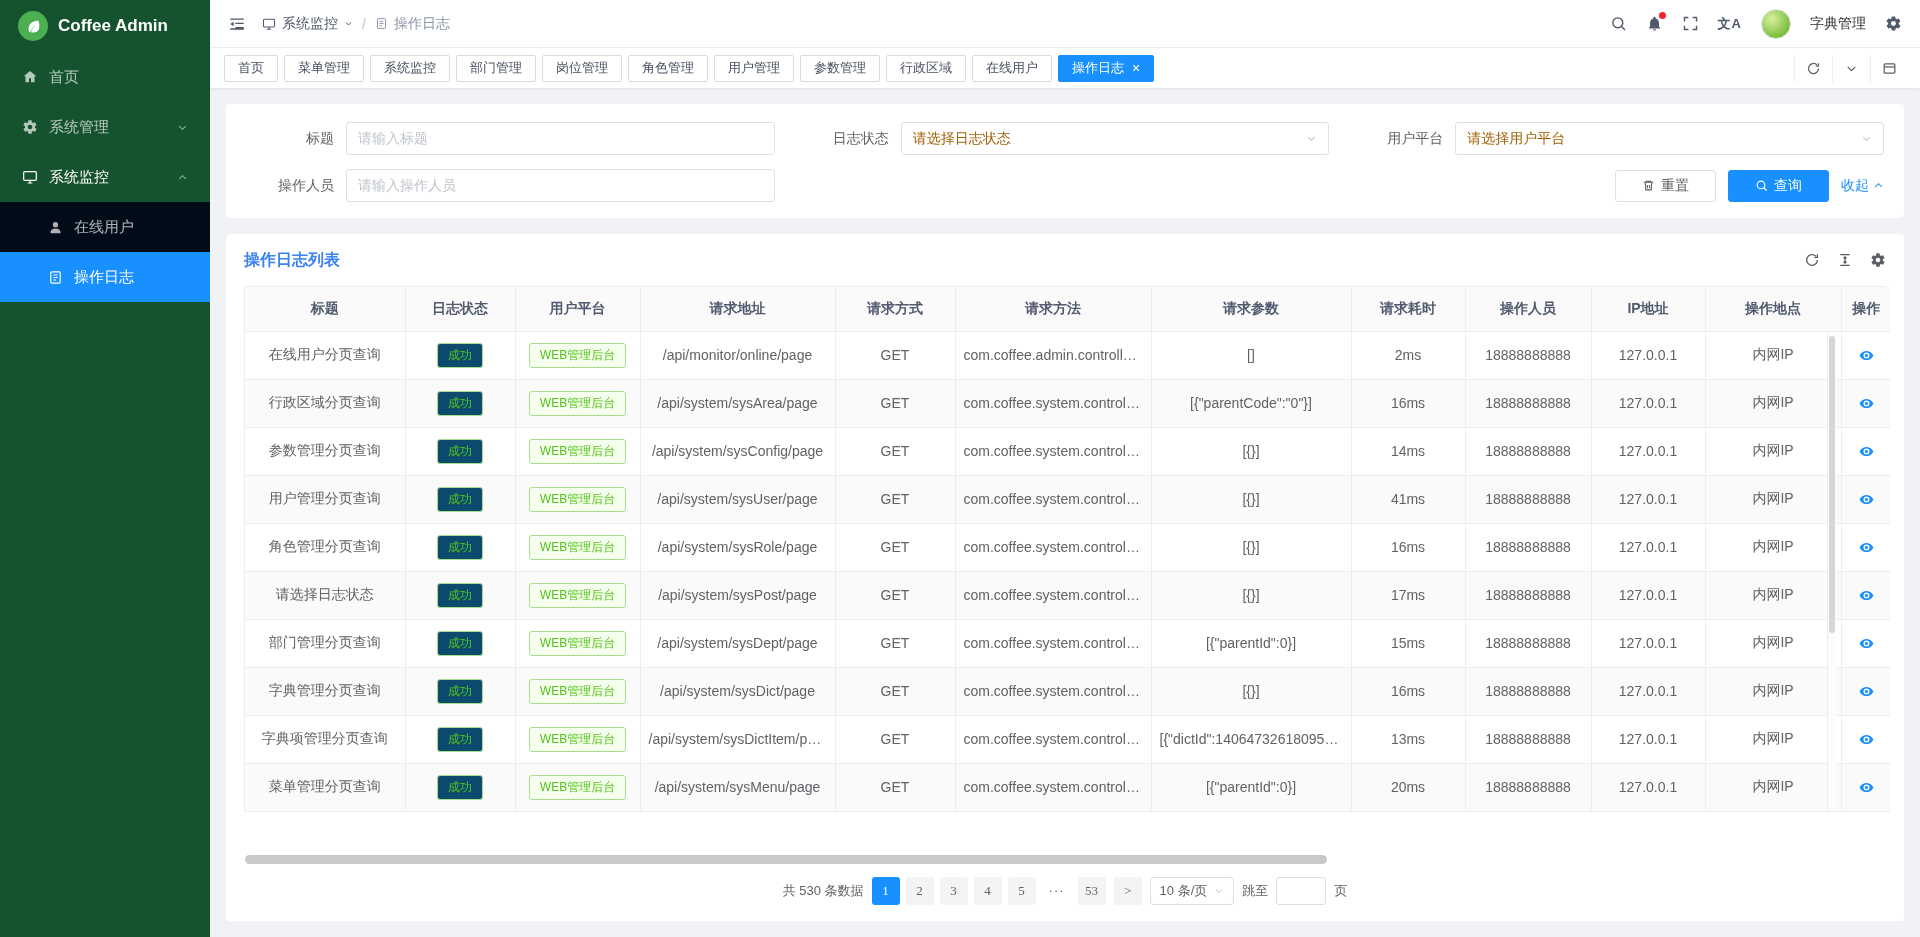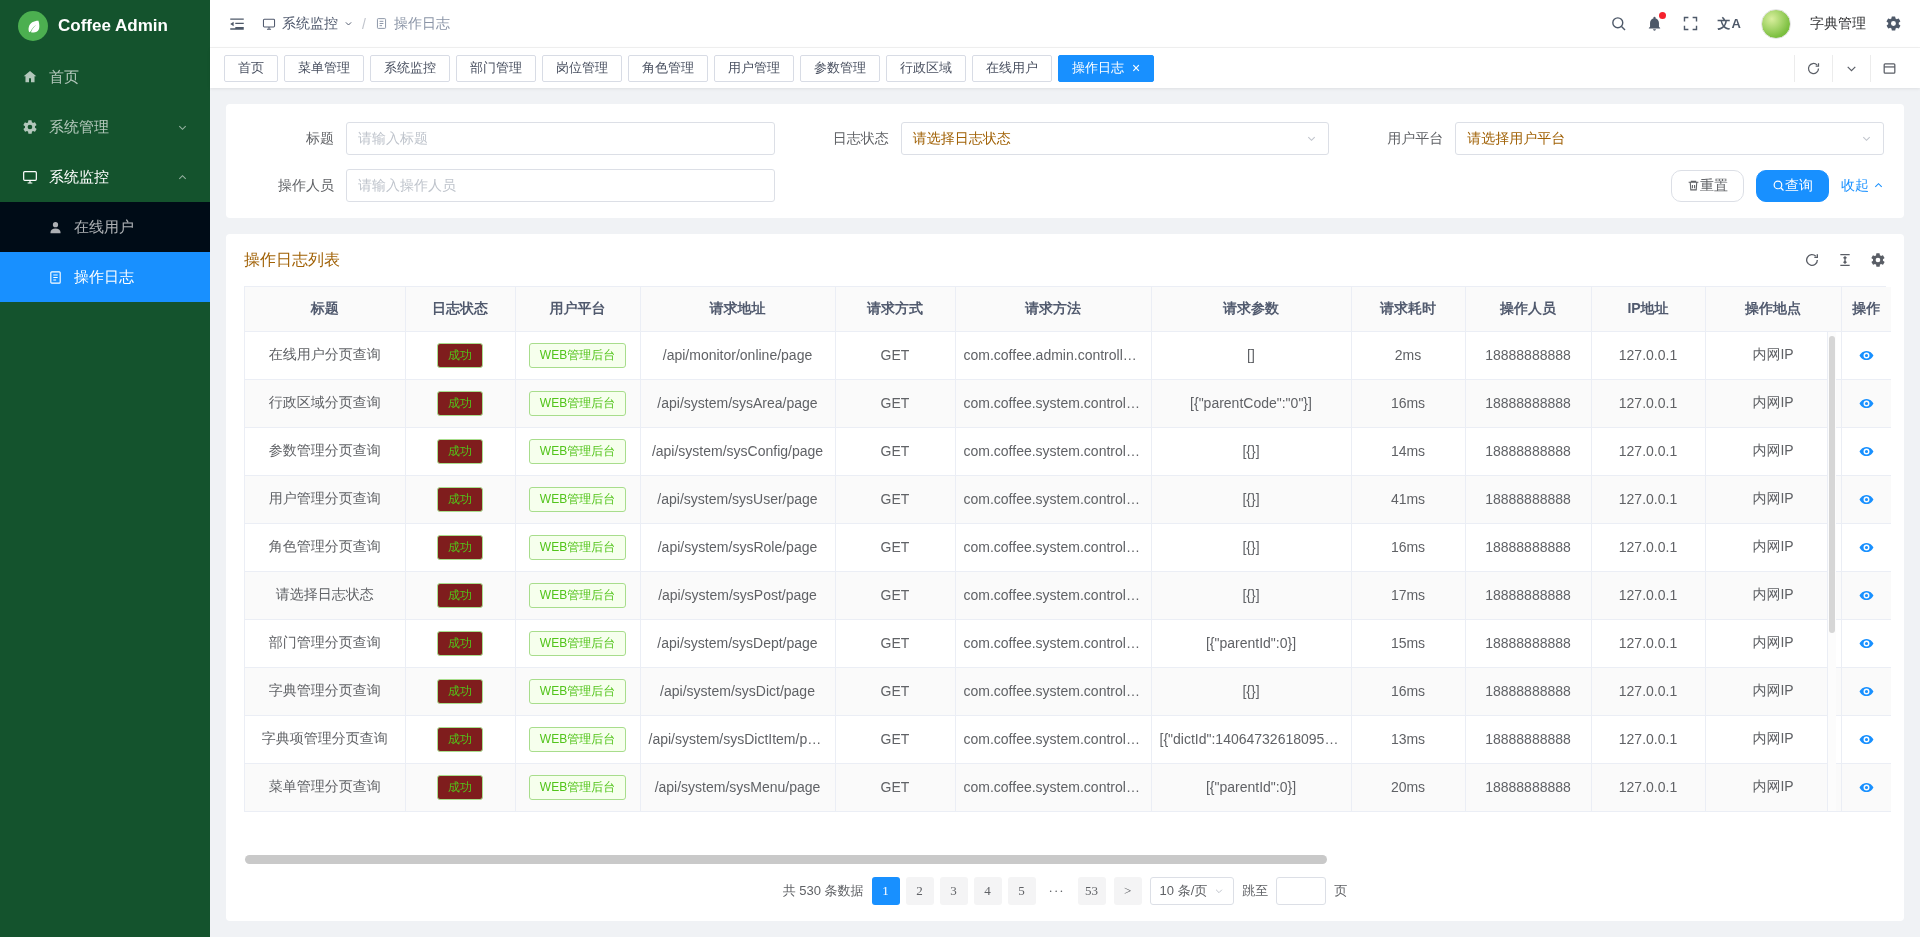--- a/index.html
+++ b/index.html
@@ -56,39 +56,39 @@
   .filter-card { background: #fff; border-radius: 4px; padding: 18px 20px 16px; }
   .filter-grid { display: grid; grid-template-columns: 1fr 1fr 1fr; row-gap: 14px; column-gap: 26px; }
   .filter-item { display: flex; align-items: center; min-width: 0; }
   .filter-label { width: 88px; text-align: right; margin-right: 12px; color: #606266; font-size: 14px; flex: none; }
   .filter-input, .filter-select { flex: 1; height: 33px; border: 1px solid #dcdfe6; border-radius: 3px; padding: 0 11px; font-size: 14px; color: #606266; background: #fff; }
   .filter-input::placeholder { color: #bfc4cc; }
   .filter-select { display: flex; align-items: center; justify-content: space-between; cursor: pointer; }
   .filter-select .ph { color: #a16207; }
   .filter-select .sel-chev { color: #c0c4cc; }
   .filter-actions { display: flex; align-items: center; justify-content: flex-end; gap: 12px; }
-  .btn { height: 32px; padding: 0 15px; border-radius: 10px; font-size: 14px; display: inline-flex; align-items: center; cursor: pointer; border: 1px solid #dcdfe6; background: #fff; color: #606266; }
+  .btn { height: 32px; padding: 0 26px; border-radius: 3px; font-size: 14px; display: inline-flex; align-items: center; gap: 6px; cursor: pointer; border: 1px solid #dcdfe6; background: #fff; color: #606266; }
   .btn-primary { background: #1890ff; border-color: #1890ff; color: #fff; }
   .link-collapse { color: #1890ff; font-size: 14px; display: inline-flex; align-items: center; gap: 4px; cursor: pointer; }
 
   
   .table-card { background: #fff; border-radius: 4px; flex: 1; display: flex; flex-direction: column; padding: 0 18px 8px; min-height: 0; }
   .card-head { height: 52px; display: flex; align-items: center; justify-content: space-between; flex: none; }
-  .card-title { font-size: 16px; font-weight: 400; color: #a16207; }
+  .card-title { font-size: 16px; font-weight: 700; color: #3b82f6; }
   .card-tools { display: flex; align-items: center; gap: 17px; color: #5a5e66; }
   .card-tools .icon-btn { color: #5a5e66; }
 
   .table-wrap { position: relative; border: 1px solid #ebeef5; border-bottom: none; flex: none; }
   table { width: 100%; border-collapse: collapse; table-layout: fixed; }
   th { background: #fafafa; height: 44px; font-weight: 700; color: #515a6e; font-size: 14px; }
   td { height: 48px; color: #606266; font-size: 14px; background: #fff; }
   th, td { border-right: 1px solid #ebeef5; border-bottom: 1px solid #ebeef5; text-align: center; padding: 0 8px; overflow: hidden; white-space: nowrap; text-overflow: ellipsis; }
   th:last-child, td:last-child { border-right: none; }
   tr.stripe td { background: #fafafa; }
-  .tag { display: inline-block; padding: 3px 10px; font-size: 12px; border-radius: 3px; border: 1px solid #a8dd8c; color: #52c41a; background: #7f1d1d; }
+  .tag { display: inline-block; padding: 3px 10px; font-size: 12px; border-radius: 3px; border: 1px solid #a8dd8c; color: #52c41a; background: #0c4a6e; }
   .tag-plain { background: #f6ffed; }
   .eye { color: #1890ff; cursor: pointer; display: inline-flex; vertical-align: middle; }
   .vscroll { position: absolute; top: 45px; right: 49px; bottom: 1px; width: 9px; background: #fcfcfc; border-left: 1px solid #ebeef5; display: flex; justify-content: center; }
   .vthumb { width: 6px; height: 62%; margin-top: 4px; background: #d6d6d6; border-radius: 3px; }
 
   .table-spacer { flex: 1; min-height: 6px; }
   .hscroll { height: 10px; border-radius: 5px; margin: 2px 1px 4px; flex: none; }
   .hthumb { width: 66%; height: 9px; background: #c9c9c9; border-radius: 5px; cursor: pointer; }
 
   

